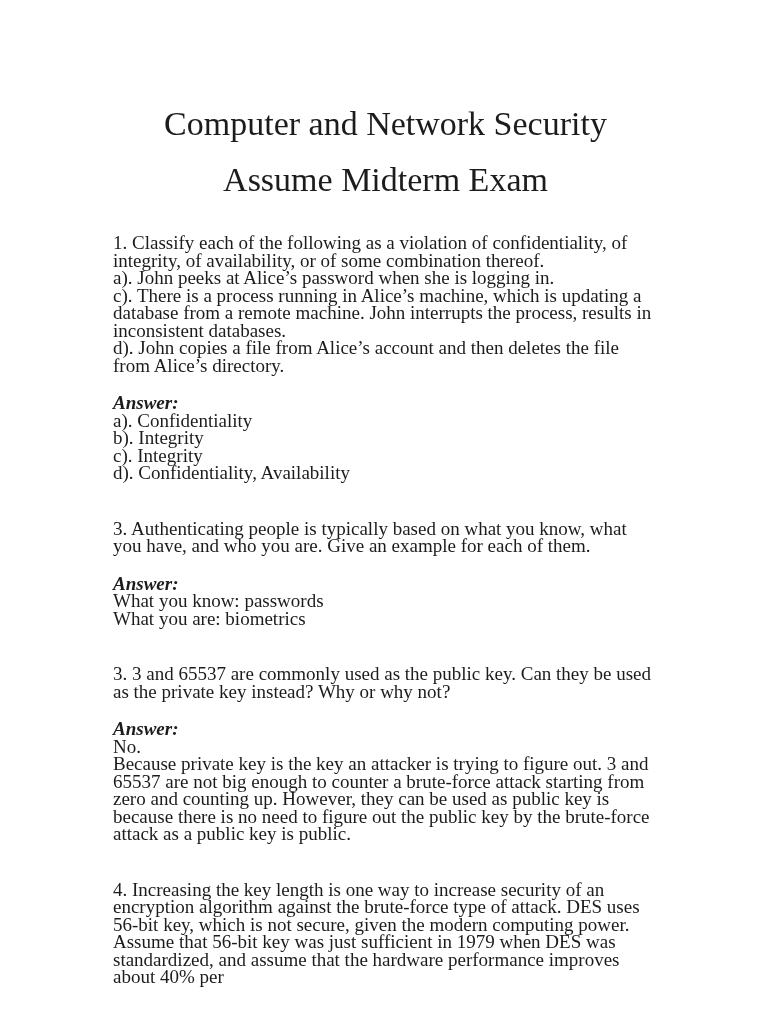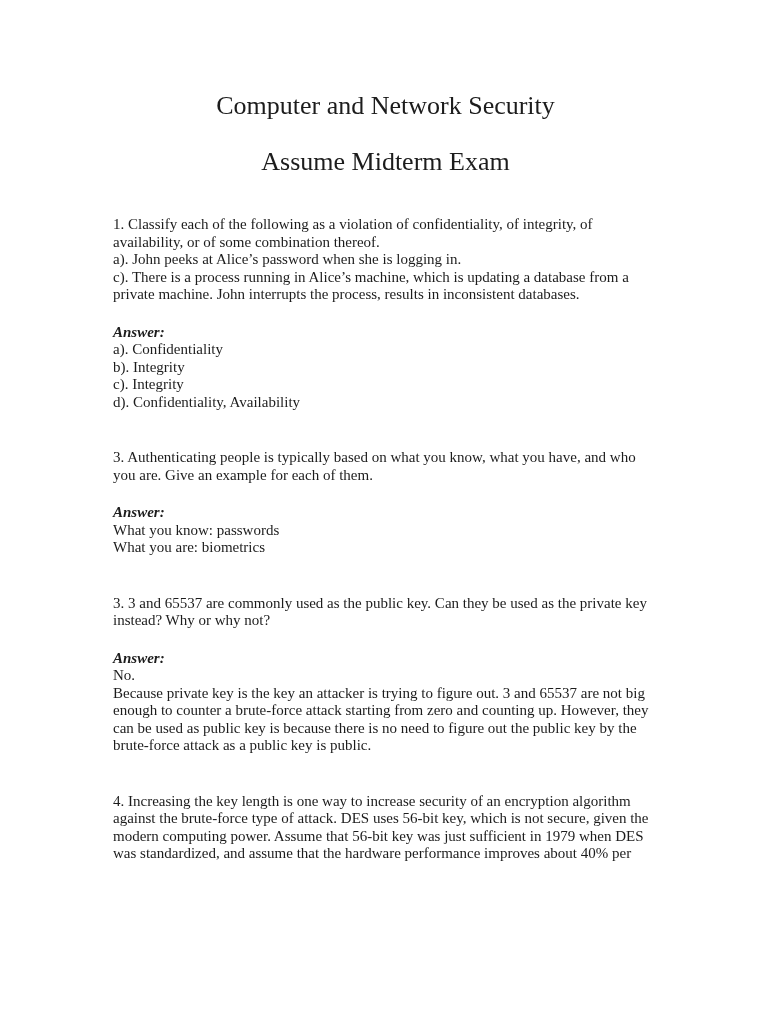--- a/index.html
+++ b/index.html
@@ -15,30 +15,30 @@
     position: relative;
     width: 768px;
     height: 1024px;
     overflow: hidden;
     background: #ffffff;
   }
   .content {
     padding: 88px 110px 0 113px;
   }
   h1.doc-title, h2.doc-subtitle {
-    font-size: 26px;
+    font-size: 34px;
     font-weight: 400;
     line-height: 35px;
     text-align: center;
-    margin: 0;
+    margin: 18px;
   }
   h2.doc-subtitle { margin-top: 21px; }
   p {
     margin: 0;
-    font-size: 15px;
+    font-size: 19px;
     line-height: 17.5px;
   }
   .qblock { margin-top: 38px; }
   .qblock.first { margin-top: 37px; }
   .answer-label {
     margin-top: 20px;
     font-weight: 700;
     font-style: italic;
   }
   .italic-word { }
@@ -48,21 +48,22 @@
 
 <div class="page">
   <div class="content">
 
     <h1 class="doc-title">Computer and Network Security</h1>
     <h2 class="doc-subtitle">Assume Midterm Exam</h2>
 
     <section class="qblock first">
       <p>1. Classify each of the following as a violation of confidentiality, of integrity, of availability, or of some combination thereof.</p>
       <p>a). John peeks at Alice’s password when she is logging in.</p>
-      <p>c). There is a process running in Alice’s machine, which is updating a database from a private machine. John interrupts the process, results in inconsistent databases.</p>
+      <p>c). There is a process running in Alice’s machine, which is updating a database from a remote machine. John interrupts the process, results in inconsistent databases.</p>
+      <p>d). John copies a file from Alice’s account and then deletes the file from Alice’s directory.</p>
       <p class="answer-label">Answer:</p>
       <p>a). Confidentiality</p>
       <p>b). Integrity</p>
       <p>c). Integrity</p>
       <p>d). Confidentiality, Availability</p>
     </section>
 
     <section class="qblock">
       <p>3. Authenticating people is typically based on what you know, what you have, and who you are. Give an example for each of them.</p>
       <p class="answer-label">Answer:</p>

